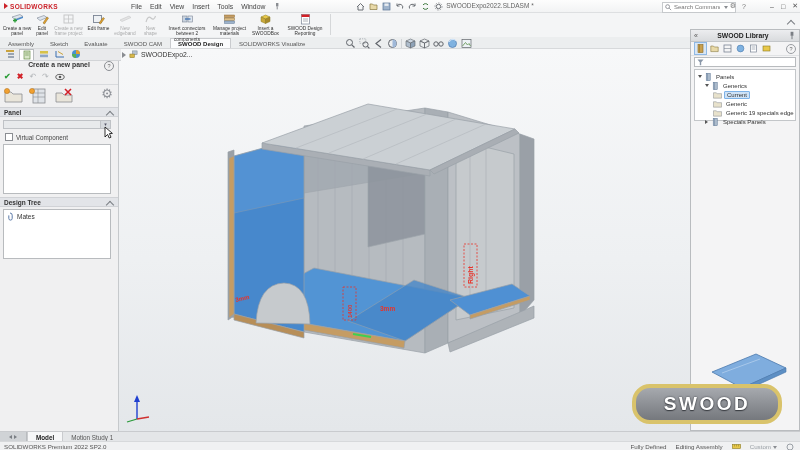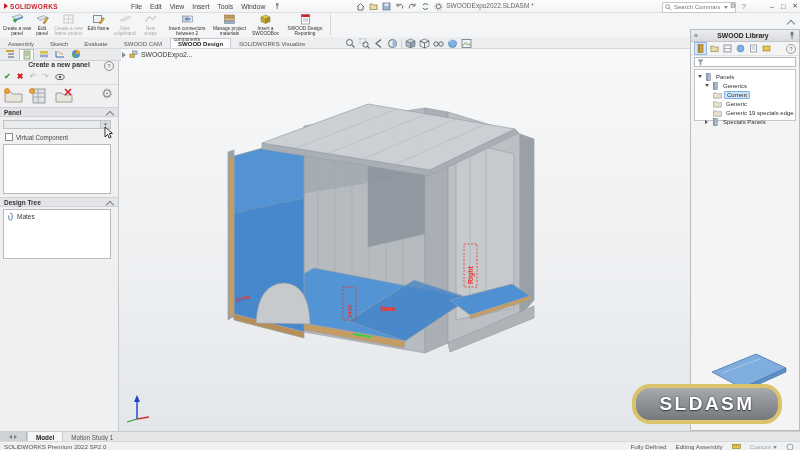--- a/index.html
+++ b/index.html
@@ -623,21 +623,21 @@
     </div>
   </div>
 
   <div id="watermark">
     <svg width="80" height="42" viewBox="0 0 80 42" style="position:absolute;left:76px;top:0">
       <polygon points="4,20 48,2 78,16 34,36" fill="#7fadde" stroke="#4a79ad" stroke-width="0.8"></polygon>
       <polygon points="34,36 78,16 78,20 34,40" fill="#5d8fc4" stroke="#4a79ad" stroke-width="0.6"></polygon>
       <line x1="14" y1="21" x2="52" y2="7" stroke="#a8c8ea" stroke-width="1"></line>
     </svg>
     <div class="wm-pill">
-      <span class="wm-text">SLDASM</span>
+      <span class="wm-text">SWOOD</span>
     </div>
   </div>
 
   <svg id="cursor" width="9" height="13" viewBox="0 0 9 13">
     <path d="M1,1 L1,11 L3.6,8.4 L5.2,12 L7,11.2 L5.4,7.6 L8.4,7.4 Z" fill="#fff" stroke="#000" stroke-width="0.8"></path>
   </svg>
 
   <div id="bottombar">
     <div class="splitter">
       <span style="width:0;height:0;border-right:3px solid #7a7e83;border-top:2.5px solid transparent;border-bottom:2.5px solid transparent"></span>

